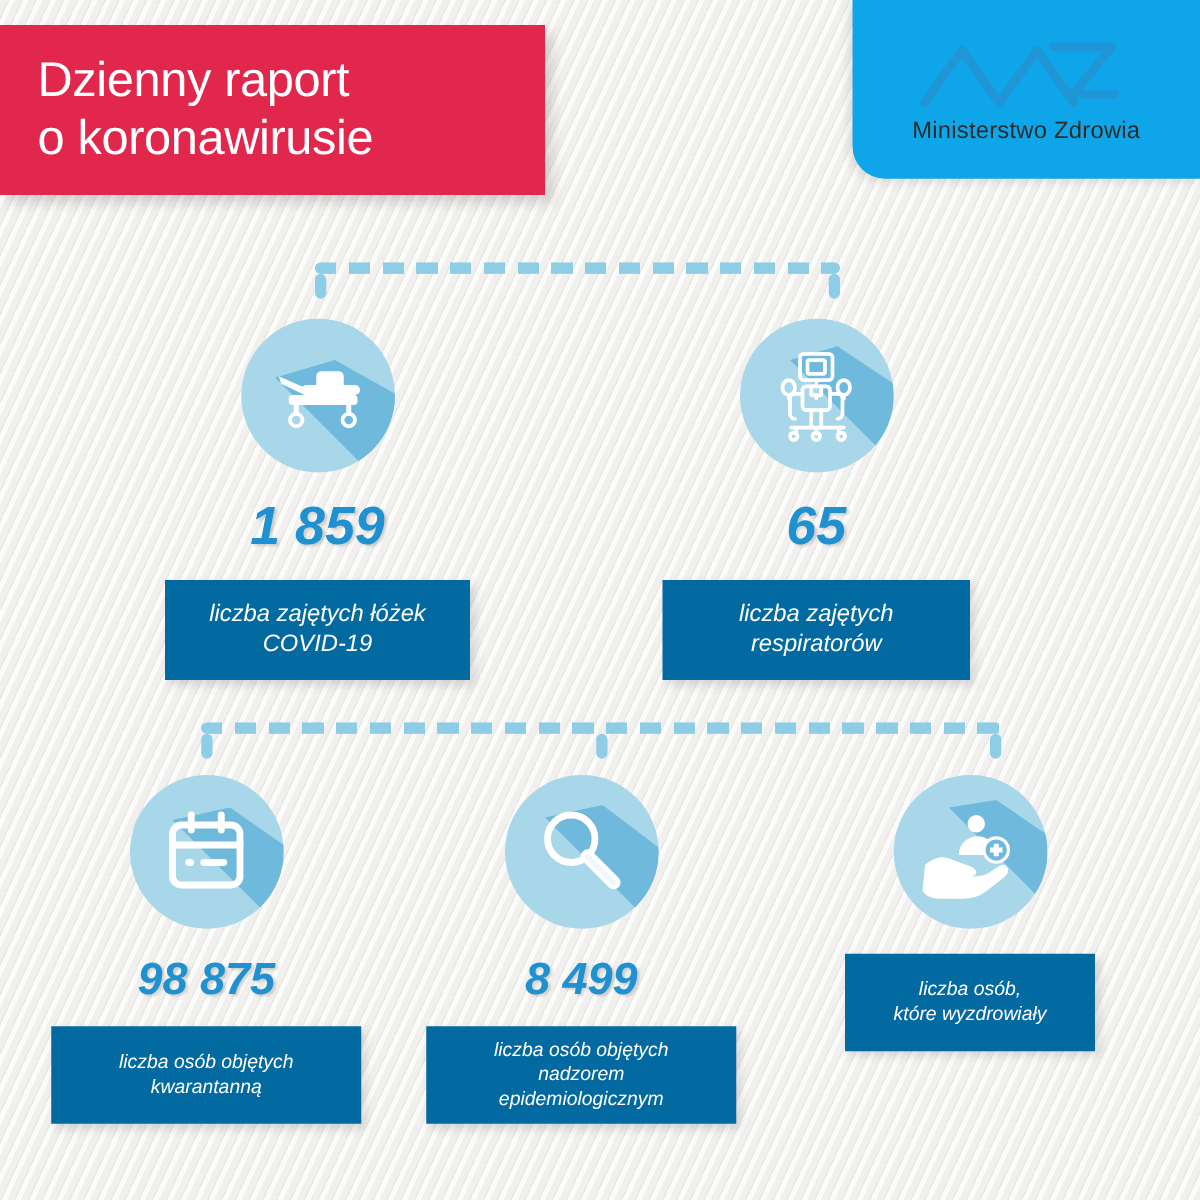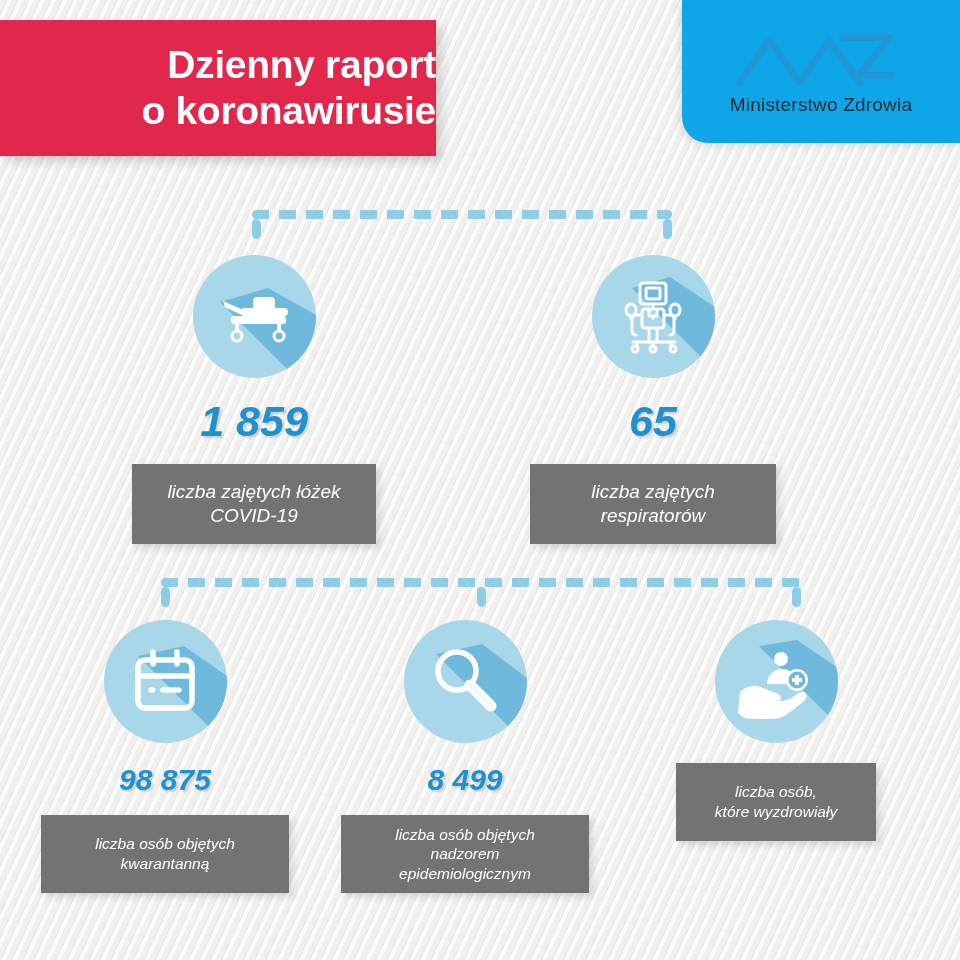--- a/index.html
+++ b/index.html
@@ -28,22 +28,22 @@
 
   
   #title-banner{
     position:absolute; left:0; top:20px; width:436px; height:136px;
     background:#e1274b;
     box-shadow:6px 6px 9px rgba(120,115,110,0.28);
     display:flex; flex-direction:column; justify-content:center;
     padding-left:30px;
   }
   #title-banner .tline{
-    color:#ffffff; font-size:39px; font-weight:bold; line-height:1.18;
-    letter-spacing:-0.3px; white-space:nowrap;text-align:right;
+    color:#ffffff; font-size:39px; font-weight:normal; line-height:1.18;
+    letter-spacing:-0.3px; white-space:nowrap;
   }
   #logo-card{
     position:absolute; right:0; top:0; width:278px; height:143px;
     background:#0ea5e9; border-bottom-left-radius:26px;
     box-shadow:-3px 3px 7px rgba(130,128,124,0.18);
     display:flex; flex-direction:column; align-items:center;
     justify-content:center;
   }
   #logo-card .mz-mark{ width:178px; height:62px; display:block; }
   #logo-card .mz-text{
@@ -80,28 +80,28 @@
   .icon-circle .longshadow{
     position:absolute; inset:0; pointer-events:none;
   }
   .icon-circle svg.glyph{ position:relative; z-index:3; }
   .stat-number{
     color:#1f90d0; font-weight:bold; line-height:1;
     text-shadow:2px 2px 2px rgba(120,118,115,0.30);
     white-space:nowrap;
   }
   .label-box{
-    background:#737373; color:#ffffff; text-align:center;
+    background:#0369a1; color:#ffffff; text-align:center;
     box-shadow:4px 4px 7px rgba(120,115,110,0.25);
     display:flex; align-items:center; justify-content:center;
     line-height:1.26;
   }
   .row-top .stat-number{ font-size:43px; }
   .row-top .label-box{ font-size:19px; }
-  .row-bottom .stat-number{ font-size:30px; }
+  .row-bottom .stat-number{ font-size:36px; }
   .row-bottom .label-box{ font-size:15.5px; }
 </style>
 </head>
 <body>
 
 <div id="bg-texture"></div>
 
 <div id="stage">
 
   <div id="title-banner">

